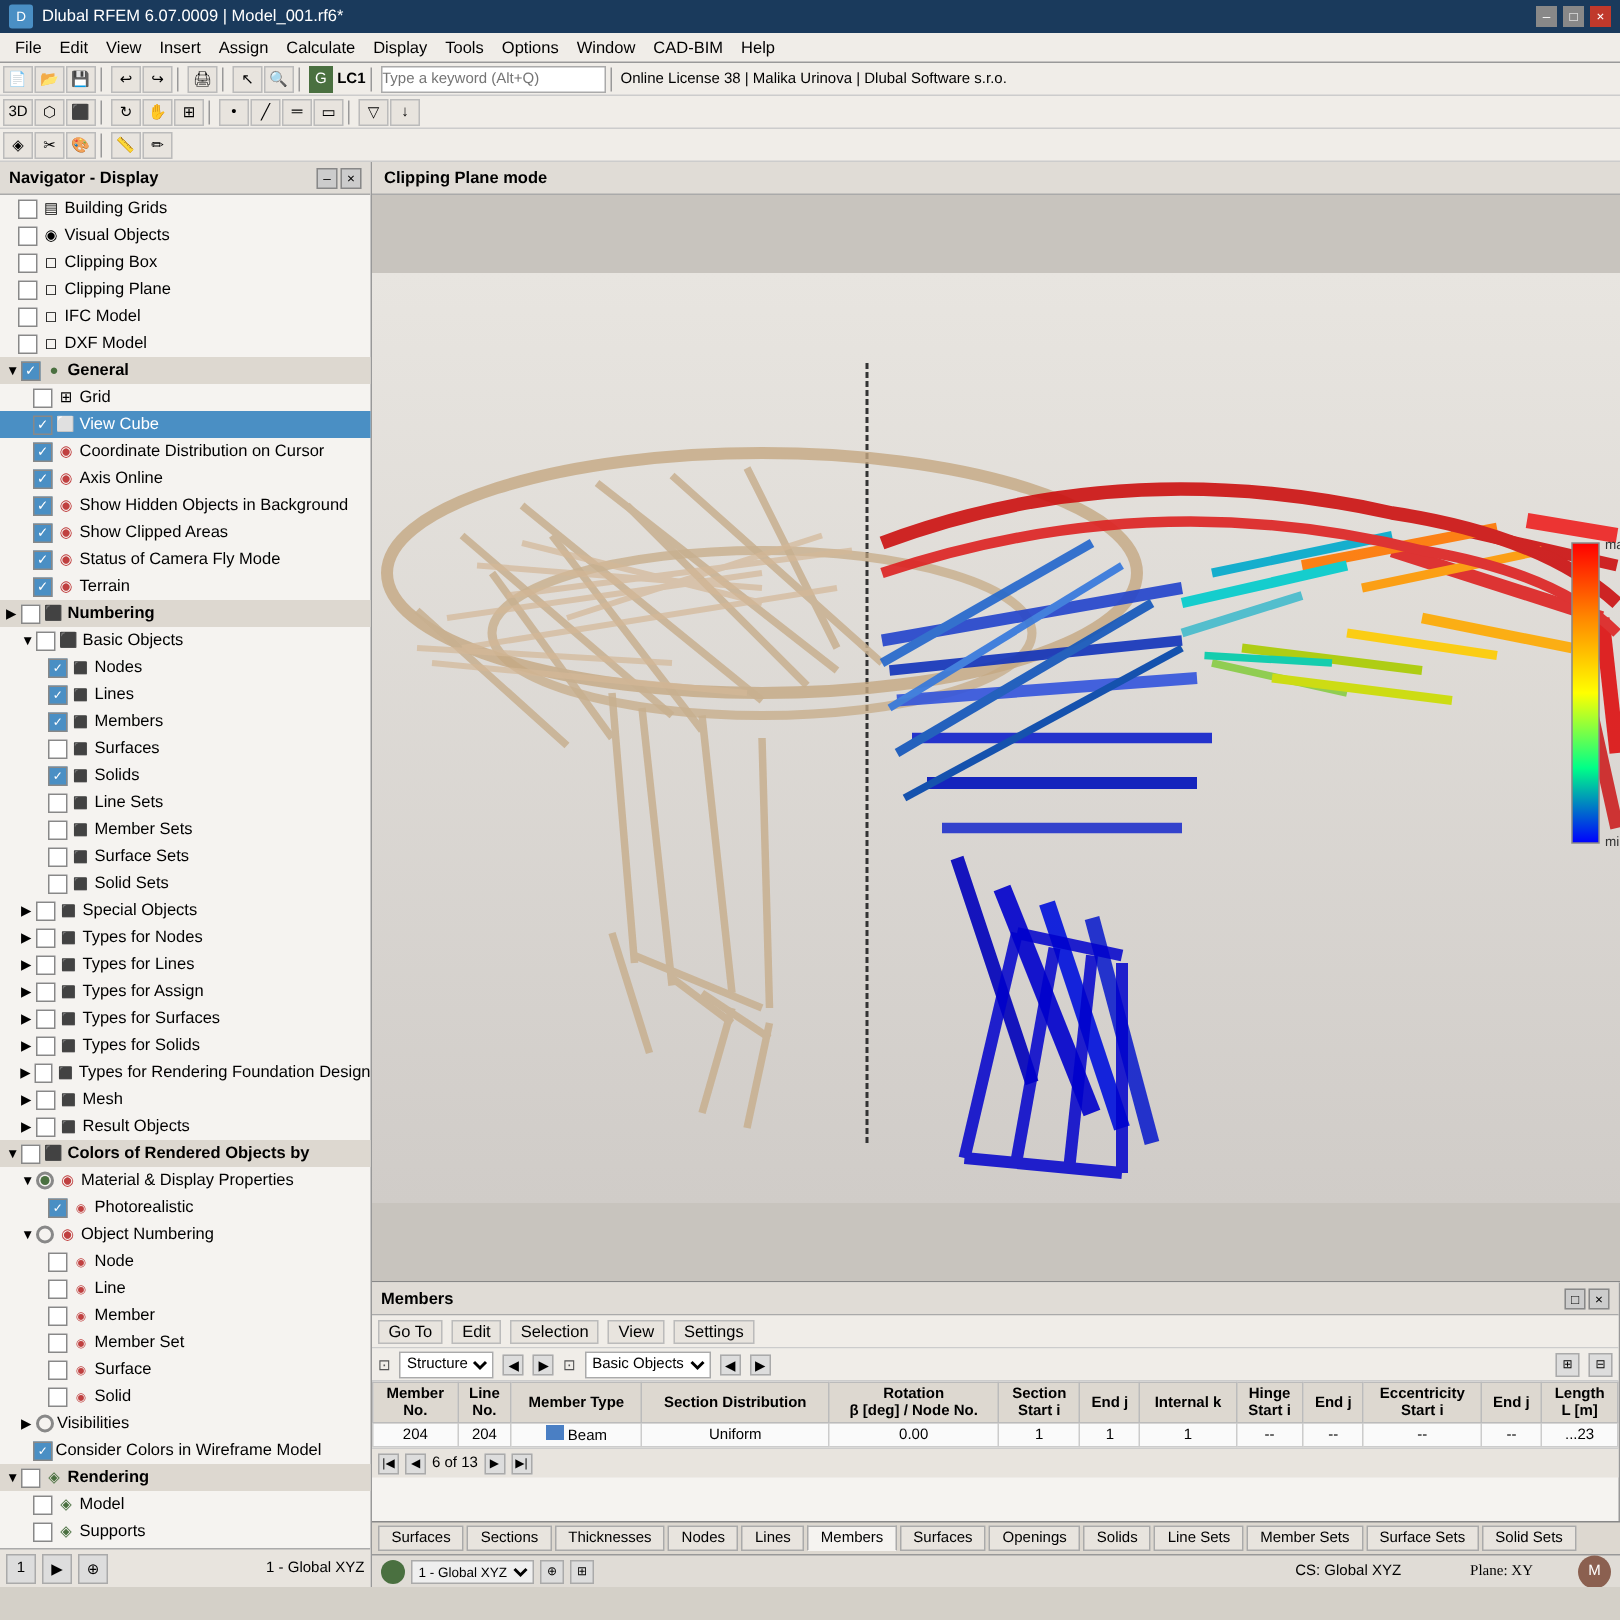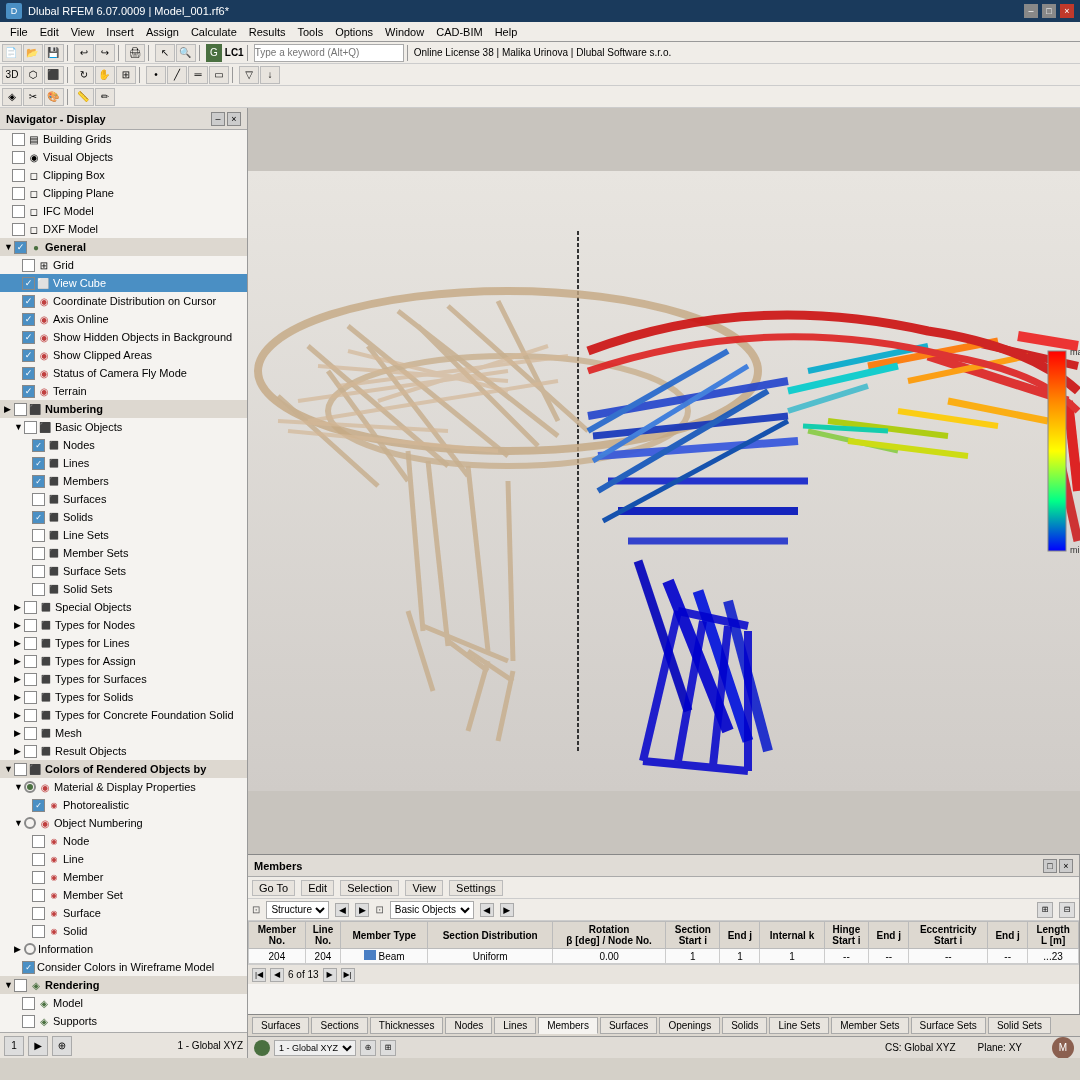--- a/index.html
+++ b/index.html
@@ -92,21 +92,21 @@
   </div>
 </div>
 
 <div class="menubar">
   <span class="menu-item">File</span>
   <span class="menu-item">Edit</span>
   <span class="menu-item">View</span>
   <span class="menu-item">Insert</span>
   <span class="menu-item">Assign</span>
   <span class="menu-item">Calculate</span>
-  <span class="menu-item">Results</span>
+  <span class="menu-item">Display</span>
   <span class="menu-item">Tools</span>
   <span class="menu-item">Options</span>
   <span class="menu-item">Window</span>
   <span class="menu-item">CAD-BIM</span>
   <span class="menu-item">Help</span>
 </div>
 
 <div class="toolbars">
 
   <div class="toolbar">
@@ -371,21 +371,21 @@
         <span class="arrow">▶</span>
         <span class="check" style="font-size:8px;"></span>
         <span class="icon" style="color:#4a4a8c; font-size:8px;">⬛</span>
         <span class="nav-label">Types for Solids</span>
       </div>
       <div class="nav-item">
         <span class="indent" style="width:10px;"></span>
         <span class="arrow">▶</span>
         <span class="check" style="font-size:8px;"></span>
         <span class="icon" style="color:#4a4a8c; font-size:8px;">⬛</span>
-        <span class="nav-label">Types for Concrete Foundation Solid</span>
+        <span class="nav-label">Types for Rendering Foundation Design</span>
       </div>
       <div class="nav-item">
         <span class="indent" style="width:10px;"></span>
         <span class="arrow">▶</span>
         <span class="check" style="font-size:8px;"></span>
         <span class="icon" style="color:#4a4a8c; font-size:8px;">⬛</span>
         <span class="nav-label">Mesh</span>
       </div>
       <div class="nav-item">
         <span class="indent" style="width:10px;"></span>
@@ -456,21 +456,21 @@
       <div class="nav-item">
         <span class="indent" style="width:28px;"></span>
         <span class="check" style="font-size:8px;"></span>
         <span class="icon" style="color:#c04040; font-size:8px;">◉</span>
         <span class="nav-label">Solid</span>
       </div>
       <div class="nav-item">
         <span class="indent" style="width:10px;"></span>
         <span class="arrow">▶</span>
         <span style="width:12px; height:12px; border-radius:50%; border:2px solid #888; display:inline-flex; align-items:center; justify-content:center; margin-right:2px;"></span>
-        <span class="nav-label">Information</span>
+        <span class="nav-label">Visibilities</span>
       </div>
       <div class="nav-item">
         <span class="indent" style="width:18px;"></span>
         <span class="check checked" style="font-size:8px;">✓</span>
         <span class="nav-label">Consider Colors in Wireframe Model</span>
       </div>
 
       <div class="nav-item" style="background:#ddd8d0;">
         <span class="arrow">▼</span>
         <span class="check"></span>
@@ -499,20 +499,23 @@
     <div style="border-top:1px solid #aaa; height:26px; display:flex; align-items:center; padding:0 4px; gap:4px; background:#e8e4de;">
       <button style="width:20px; height:20px; font-size:10px; cursor:pointer; background:#ddd; border:1px solid #aaa;">1</button>
       <button style="width:20px; height:20px; font-size:10px; cursor:pointer; background:#ddd; border:1px solid #aaa;">▶</button>
       <button style="width:20px; height:20px; font-size:10px; cursor:pointer; background:#ddd; border:1px solid #aaa;">⊕</button>
       <span style="flex:1;"></span>
       <span style="font-size:10px;">1 - Global XYZ</span>
     </div>
   </div>
 
   <div style="flex:1; display:flex; flex-direction:column; overflow:hidden;">
+    <div class="viewport-header">
+      <span>Clipping Plane mode</span>
+    </div>
     <div class="viewport">
 
       <svg class="svg-overlay" viewBox="0 0 832 620" xmlns="http://www.w3.org/2000/svg">
 
         <defs>
           <linearGradient id="bgGrad" x1="0%" y1="0%" x2="0%" y2="100%">
             <stop offset="0%" style="stop-color:#e8e5e0;stop-opacity:1"></stop>
             <stop offset="100%" style="stop-color:#d0ccc8;stop-opacity:1"></stop>
           </linearGradient>
           <linearGradient id="colorBar" x1="0%" y1="0%" x2="0%" y2="100%">
@@ -727,19 +730,19 @@
       <div style="display:flex; align-items:center; gap:4px;">
         <span style="width:16px; height:16px; background:#4a7040; border-radius:50%; display:inline-block;"></span>
         <select style="height:16px; font-size:9px; border:1px solid #aaa;">
           <option>1 - Global XYZ</option>
         </select>
         <button style="width:16px; height:16px; font-size:8px; background:#ddd; border:1px solid #aaa; cursor:pointer;">⊕</button>
         <button style="width:16px; height:16px; font-size:8px; background:#ddd; border:1px solid #aaa; cursor:pointer;">⊞</button>
       </div>
       <span style="flex:1;"></span>
       <span>CS: Global XYZ</span>
-      <span style="margin-left:12px;">Plane: XY</span>
+      <span style="margin-left:36px;font-family:Liberation Serif, serif;">Plane: XY</span>
       <span style="margin-left:20px;">
         <span style="width:22px; height:22px; border-radius:50%; background:#8B6050; display:inline-flex; align-items:center; justify-content:center; color:#fff; font-size:10px;">M</span>
       </span>
     </div>
   </div>
 </div>
 
 </body></html>

